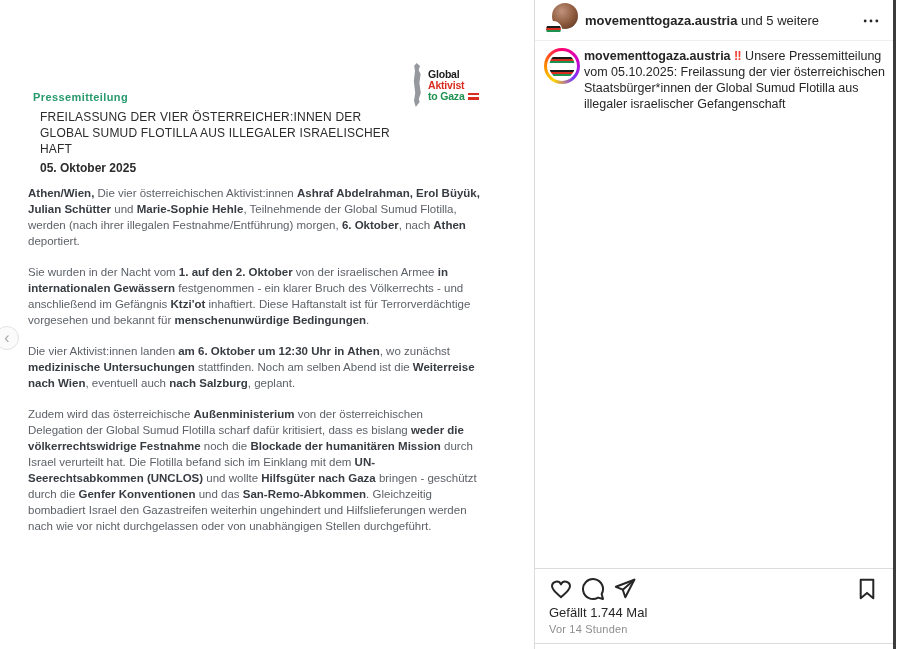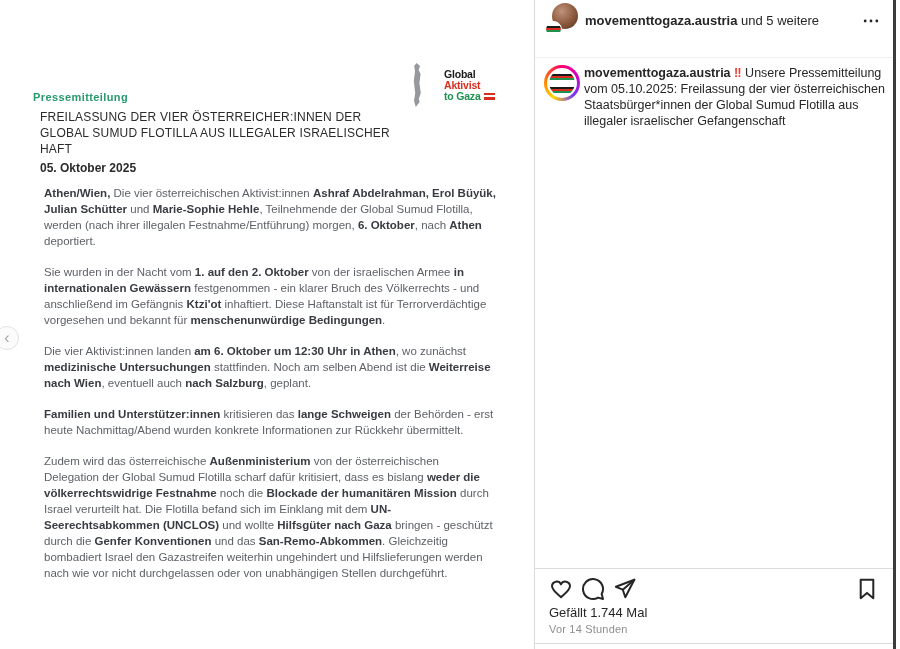--- a/index.html
+++ b/index.html
@@ -15,47 +15,47 @@
   .kicker {
     position: absolute; left: 33px; top: 91px;
     font-size: 11px; font-weight: bold; letter-spacing: .4px; color: #27996d;
   }
   .pr-title {
     position: absolute; left: 40px; top: 109px; width: 372px;
     font-size: 12px; line-height: 16px; font-weight: normal;
     letter-spacing: .2px; color: #2b2b2b;
   }
   .pr-date { position: absolute; left: 40px; top: 161px; font-size: 12px; font-weight: bold; color: #2b2b2b; }
-  .pr-body { position: absolute; left: 44px; top: 185px; width: 453px; }
+  .pr-body { position: absolute; left: 28px; top: 185px; width: 453px; }
   .pr-body p { font-size: 11.5px; line-height: 16px; color: #5d6167; margin-bottom: 15px; }
   .pr-body .b { font-weight: bold; color: #383c42; }
 
   
-  .gmtg-logo { position: absolute; left: 410px; top: 63px; display: flex; align-items: center; gap: 21px; }
+  .gmtg-logo { position: absolute; left: 410px; top: 63px; display: flex; align-items: center; gap: 5px; }
   .gmtg-mark { width: 13px; height: 44px; }
   .gmtg-text { display: flex; flex-direction: column; justify-content: center; }
   .gmtg-text span { font-size: 10.5px; line-height: 11px; font-weight: bold; letter-spacing: -0.2px; white-space: nowrap; }
   .gmtg-w1 { color: #1a1a1a; }
   .gmtg-w2 { color: #d92d20; }
   .gmtg-w3 { color: #1d9150; display: flex; align-items: center; justify-content: center; }
   .gmtg-bars { display: inline-flex; flex-direction: column; gap: 2px; margin-left: 3px; }
   .gmtg-bars i { display: block; width: 11px; height: 2.5px; background: #d92d20; }
 
   
   .nav-prev {
     position: absolute; left: -5px; top: 326px; width: 24px; height: 24px;
     border-radius: 50%; border: 1px solid #e3e3e3; background: rgba(250,250,250,.85);
     color: #a9a9a9; font-size: 16px; line-height: 21px; text-align: center; cursor: pointer;
   }
 
   
   .panel { position: absolute; left: 534px; top: 0; width: 359px; height: 649px; background: #fff; border-left: 1px solid #dbdbdb; }
   .window-edge { position: absolute; left: 893px; top: 0; width: 3px; height: 649px; background: #3c3c3c; }
 
-  .panel-header { position: relative; height: 58px; border-bottom: 1px solid #efefef; }
+  .panel-header { position: relative; height: 41px; border-bottom: 1px solid #efefef; }
   .avatar-stack { position: absolute; left: 10px; top: 3px; width: 34px; height: 36px; }
   .avatar-main {
     position: absolute; left: 7px; top: 0; width: 26px; height: 26px; border-radius: 50%;
     background: radial-gradient(circle at 38% 32%, #c0937b, #8a573b 55%, #5e3a27 90%);
   }
   .avatar-mini {
     position: absolute; left: 0; top: 18px; width: 17px; height: 17px; border-radius: 50%;
     background: #fff; border: 1.5px solid #fff; box-shadow: 0 0 0 1px #e4e4e4 inset; overflow: hidden;
   }
   .mini-logo { width: 100%; height: 100%; border-radius: 50%;
@@ -115,21 +115,20 @@
             <i></i>
           </span>
       </span>
     </div>
   </div>
 
   <div class="pr-body">
       <p><span class="b">Athen/Wien,</span><span> Die vier österreichischen Aktivist:innen </span><span class="b">Ashraf Abdelrahman, Erol Büyük, Julian Schütter</span><span> und </span><span class="b">Marie-Sophie Hehle</span><span>, Teilnehmende der Global Sumud Flotilla, werden (nach ihrer illegalen Festnahme/Entführung) morgen, </span><span class="b">6. Oktober</span><span>, nach </span><span class="b">Athen</span><span> deportiert.</span></p>
       <p><span>Sie wurden in der Nacht vom </span><span class="b">1. auf den 2. Oktober</span><span> von der israelischen Armee </span><span class="b">in internationalen Gewässern</span><span> festgenommen - ein klarer Bruch des Völkerrechts - und anschließend im Gefängnis </span><span class="b">Ktzi'ot</span><span> inhaftiert. Diese Haftanstalt ist für Terrorverdächtige vorgesehen und bekannt für </span><span class="b">menschenunwürdige Bedingungen</span><span>.</span></p>
       <p><span>Die vier Aktivist:innen landen </span><span class="b">am 6. Oktober um 12:30 Uhr in Athen</span><span>, wo zunächst </span><span class="b">medizinische Untersuchungen</span><span> stattfinden. Noch am selben Abend ist die </span><span class="b">Weiterreise nach Wien</span><span>, eventuell auch </span><span class="b">nach Salzburg</span><span>, geplant.</span></p>
-      <p><span class="b">Familien und Unterstützer:innen</span><span> kritisieren das </span><span class="b">lange Schweigen</span><span> der Behörden - erst heute Nachmittag/Abend wurden konkrete Informationen zur Rückkehr übermittelt.</span></p>
       <p><span>Zudem wird das österreichische </span><span class="b">Außenministerium</span><span> von der österreichischen Delegation der Global Sumud Flotilla scharf dafür kritisiert, dass es bislang </span><span class="b">weder die völkerrechtswidrige Festnahme</span><span> noch die </span><span class="b">Blockade der humanitären Mission</span><span> durch Israel verurteilt hat. Die Flotilla befand sich im Einklang mit dem </span><span class="b">UN-Seerechtsabkommen (UNCLOS)</span><span> und wollte </span><span class="b">Hilfsgüter nach Gaza</span><span> bringen - geschützt durch die </span><span class="b">Genfer Konventionen</span><span> und das </span><span class="b">San-Remo-Abkommen</span><span>. Gleichzeitig bombadiert Israel den Gazastreifen weiterhin ungehindert und Hilfslieferungen werden nach wie vor nicht durchgelassen oder von unabhängigen Stellen durchgeführt.</span></p>
     </div>
 
   <div class="nav-prev">
     <span>‹</span>
   </div>
 </div>
 
 <div class="panel">
 

